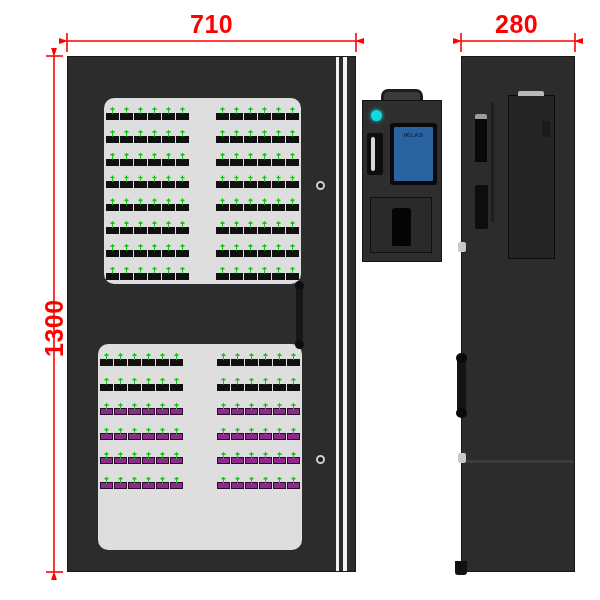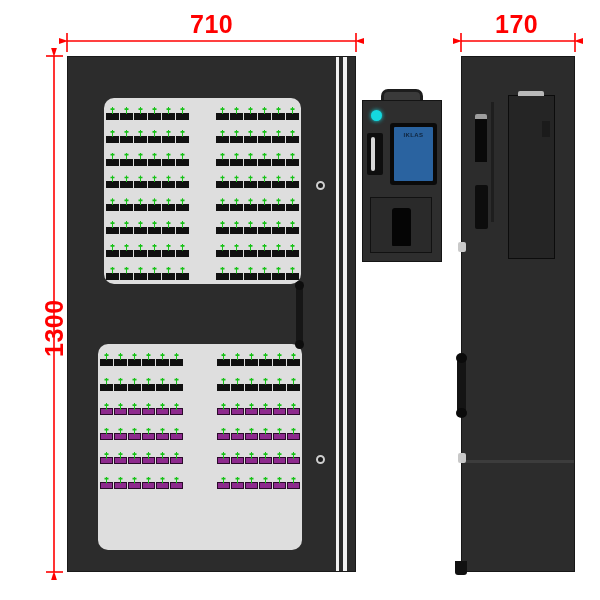--- a/index.html
+++ b/index.html
@@ -118,21 +118,21 @@
       <path d="M575,52 L575,33"></path>
       <path d="M461,41 L575,41" marker-start="url(#ar-s)" marker-end="url(#ar-e)"></path>
 
       <path d="M63,56 L46,56"></path>
       <path d="M63,572 L46,572"></path>
       <path d="M54,56 L54,572" marker-start="url(#ar-s)" marker-end="url(#ar-e)"></path>
     </g>
   </svg>
 
   <div class="dim-label" id="lbl-w" style="left:190px;top:12px;">710</div>
-  <div class="dim-label" id="lbl-d" style="left:495px;top:12px;">170</div>
+  <div class="dim-label" id="lbl-d" style="left:495px;top:12px;">280</div>
   <div class="dim-label vert" id="lbl-h" style="left:42px;top:357px;">1300</div>
 
   <div id="front-view">
     <div class="door-strip" style="right:16px;width:3px;"></div>
     <div class="door-strip" style="right:8px;width:4px;"></div>
 
     <div class="rack" id="rack-upper">
         <div class="tray-row" style="top: 8px;">
           <div class="tray-group">
             <div class="pot dark"></div>

